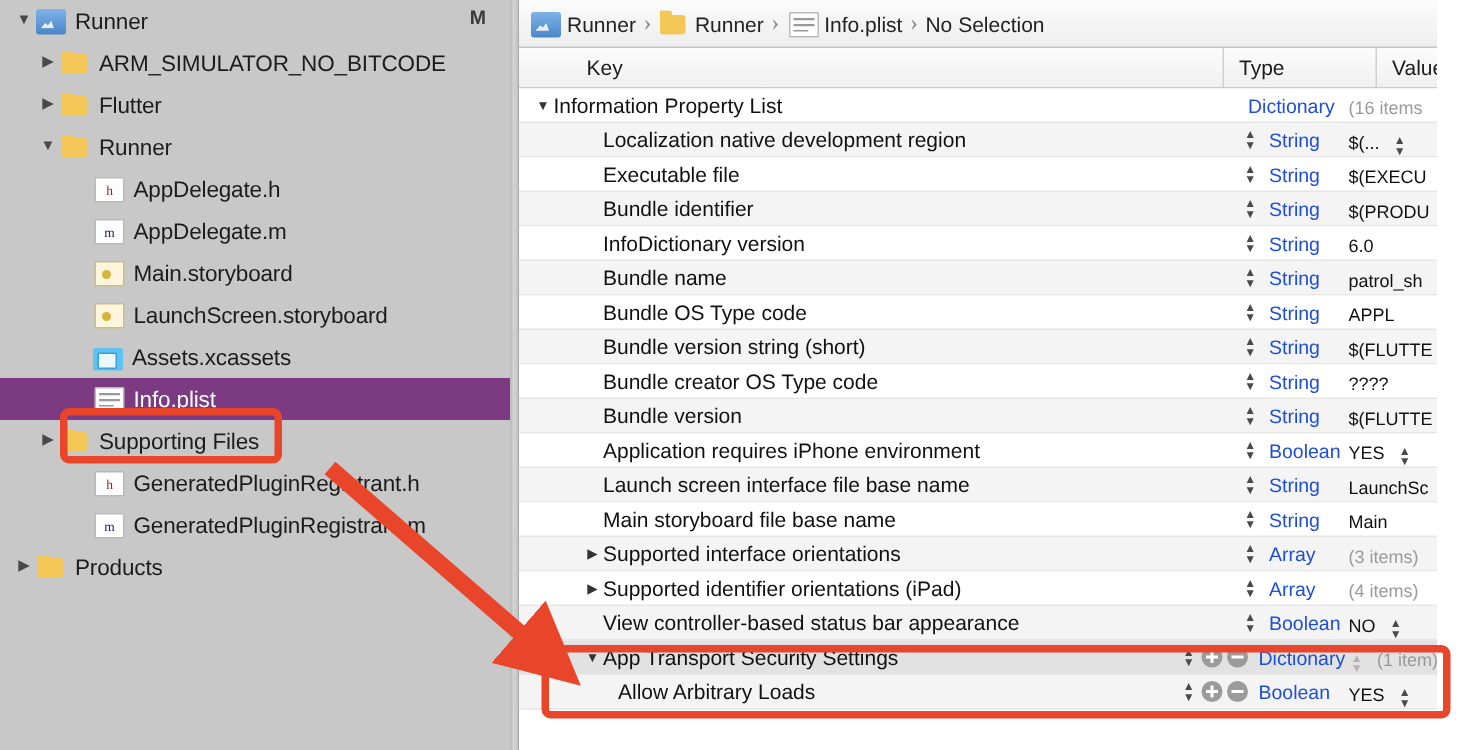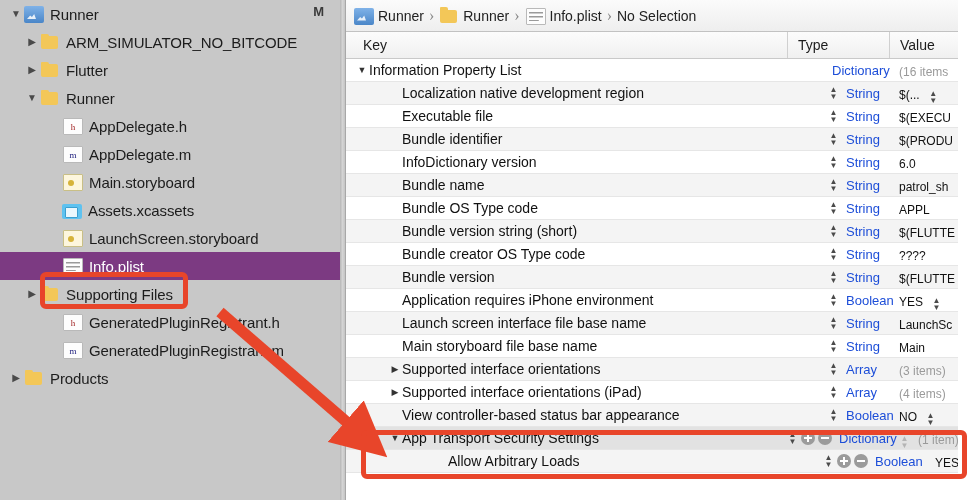--- a/index.html
+++ b/index.html
@@ -194,20 +194,21 @@
   }
 
   #thead {
     height: 27px;
     background: linear-gradient(#fcfcfc,#f0f0f0);
     border-bottom: 1px solid #c9c9c9;
     display: flex;
     align-items: center;
     font-size: 14px;
     color: #1c1c1c;
+    padding-left: 28px;
   }
   .col-key   { width: 441px; flex: 0 0 441px; padding-left: 17px; }
   .col-type  { width: 102px; flex: 0 0 102px; padding-left: 10px;
                border-left: 1px solid #d0d0d0; height: 100%;
                display: flex; align-items: center; }
   .col-value { flex: 1 1 auto; padding-left: 10px;
                border-left: 1px solid #d0d0d0; height: 100%;
                display: flex; align-items: center; }
 
   #tbody { position: relative; }
@@ -232,21 +233,21 @@
   .k-disc {
     width: 14px; flex: 0 0 14px;
     font-size: 9px; color: #333; text-align: center;
   }
   .k-disc.open::before  { content: "\25BC"; }
   .k-disc.closed::before{ content: "\25B6"; }
   .k-disc.none::before  { content: ""; }
   .k-text { white-space: nowrap; }
   .ind0 { padding-left: 9px; }
   .ind1 { padding-left: 42px; }
-  .ind2 { padding-left: 52px; margin-left: 36px; }
+  .ind2 { padding-left: 52px; }
 
   .cell-ctrl {
     width: 102px; flex: 0 0 102px;
     display: flex; align-items: center;
     height: 100%;
     font-size: 13px;
     color: #1d4ed8;
     position: relative;
   }
   .stepper {
@@ -357,27 +358,27 @@
           <span class="nav-ico ico-file m">m</span>
           <span class="nav-label">AppDelegate.m</span>
         </div>
         <div class="nav-row lvl2">
           <span class="disc none"></span>
           <span class="nav-ico ico-storyboard"></span>
           <span class="nav-label">Main.storyboard</span>
         </div>
         <div class="nav-row lvl2">
           <span class="disc none"></span>
+          <span class="nav-ico ico-storyboard"></span>
+          <span class="nav-label">LaunchScreen.storyboard</span>
+        </div>
+        <div class="nav-row lvl2">
+          <span class="disc none"></span>
           <span class="nav-ico ico-xcassets"></span>
           <span class="nav-label">Assets.xcassets</span>
-        </div>
-        <div class="nav-row lvl2">
-          <span class="disc none"></span>
-          <span class="nav-ico ico-storyboard"></span>
-          <span class="nav-label">LaunchScreen.storyboard</span>
         </div>
         <div class="nav-row lvl2 selected">
           <span class="disc none"></span>
           <span class="nav-ico ico-file plist"></span>
           <span class="nav-label">Info.plist</span>
         </div>
         <div class="nav-row lvl1">
           <span class="disc closed"></span>
           <span class="nav-ico ico-folder"></span>
           <span class="nav-label">Supporting Files</span>
@@ -625,21 +626,21 @@
             <span class="stepper"></span>
             <span class="type-text">Array</span>
           </div>
           <div class="cell-value muted">
             <span>(3 items)</span>
           </div>
         </div>
         <div class="trow">
           <div class="cell-key ind1">
             <span class="k-disc closed"></span>
-            <span class="k-text">Supported interface orientations (iPad)</span>
+            <span class="k-text">Supported identifier orientations (iPad)</span>
           </div>
           <div class="cell-ctrl">
             <span class="ctrl-pad"></span>
             <span class="stepper"></span>
             <span class="type-text">Array</span>
           </div>
           <div class="cell-value muted">
             <span>(4 items)</span>
           </div>
         </div>

